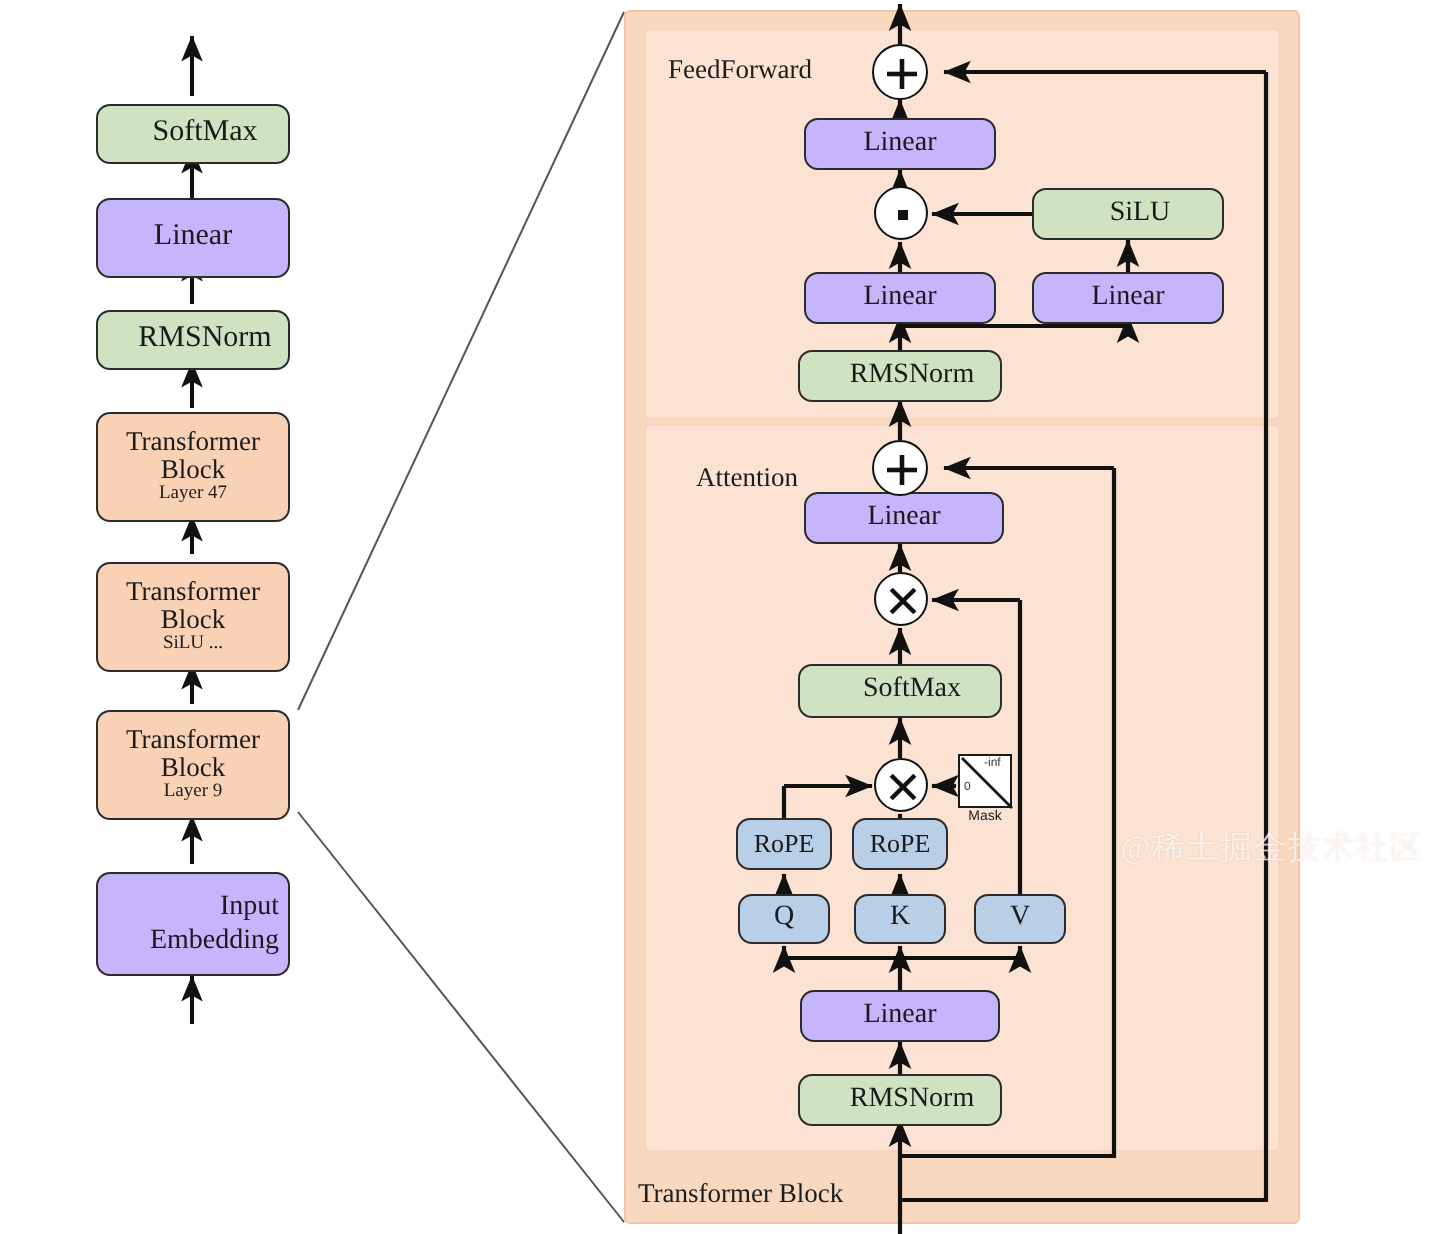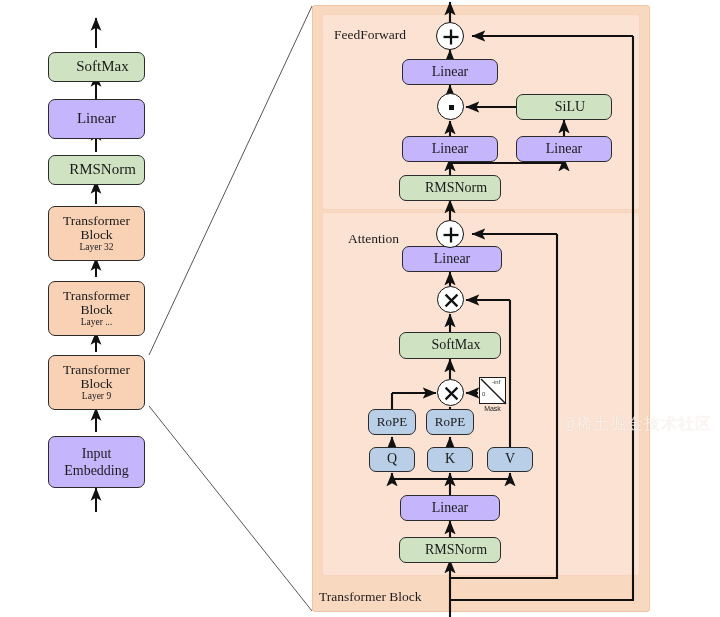--- a/index.html
+++ b/index.html
@@ -72,21 +72,21 @@
   }
   .mask-inf{position:absolute;z-index:5;font-size:6px;color:#333;
     font-family:"Liberation Sans", sans-serif;}
   .mask-zero{position:absolute;z-index:5;font-size:6px;color:#333;
     font-family:"Liberation Sans", sans-serif;}
 
   
   #watermark{
     position:absolute;z-index:6;
     right:8px;bottom:6px;
-    font-family:Liberation Mono, monospace;
+    font-family:Liberation Serif, serif;
     font-size:16px;
     color:rgba(255,255,255,0.72);
     letter-spacing:1px;
     white-space:nowrap;
     text-shadow:0 0 1px rgba(200,150,120,0.35);
   }
 </style>
 </head>
 <body>
 
@@ -197,35 +197,35 @@
   <div class="node blue" style="left:48px;top:99px;width:97px;height:40px;font-size:15px;">
     <span>Linear</span>
   </div>
 
   <div class="node green" style="left:48px;top:155px;width:97px;height:30px;font-size:15px;">
     <span>RMSNorm</span>
   </div>
 
   <div class="node peach" style="left:48px;top:206px;width:97px;height:55px;font-size:13.5px;">
     <span style="white-space:normal;max-width:86px;">Transformer Block</span>
-    <span class="sub">Layer 32</span>
+    <span class="sub">Layer 47</span>
   </div>
 
   <div class="node peach" style="left:48px;top:281px;width:97px;height:55px;font-size:13.5px;">
     <span style="white-space:normal;max-width:86px;">Transformer Block</span>
-    <span class="sub">Layer ...</span>
+    <span class="sub">SiLU ...</span>
   </div>
 
   <div class="node peach" style="left:48px;top:355px;width:97px;height:55px;font-size:13.5px;">
     <span style="white-space:normal;max-width:86px;">Transformer Block</span>
     <span class="sub">Layer 9</span>
   </div>
 
   <div class="node blue" style="left:48px;top:436px;width:97px;height:52px;font-size:14px;">
-    <span style="white-space:normal;max-width:86px;line-height:1.25;">Input Embedding</span>
+    <span style="white-space:normal;max-width:86px;line-height:1.25;text-align:right;">Input Embedding</span>
   </div>
 
   <div class="op" style="left:436px;top:22px;width:28px;height:28px;">
     <svg viewBox="0 0 28 28" style="position:absolute;left:0;top:0;width:28px;height:28px;">
       <line x1="6.5" y1="14" x2="21.5" y2="14" stroke="#111" stroke-width="2.3"></line>
       <line x1="14" y1="6.5" x2="14" y2="21.5" stroke="#111" stroke-width="2.3"></line>
     </svg>
   </div>
 
   <div class="node blue" style="left:402px;top:59px;width:96px;height:26px;font-size:14px;">

